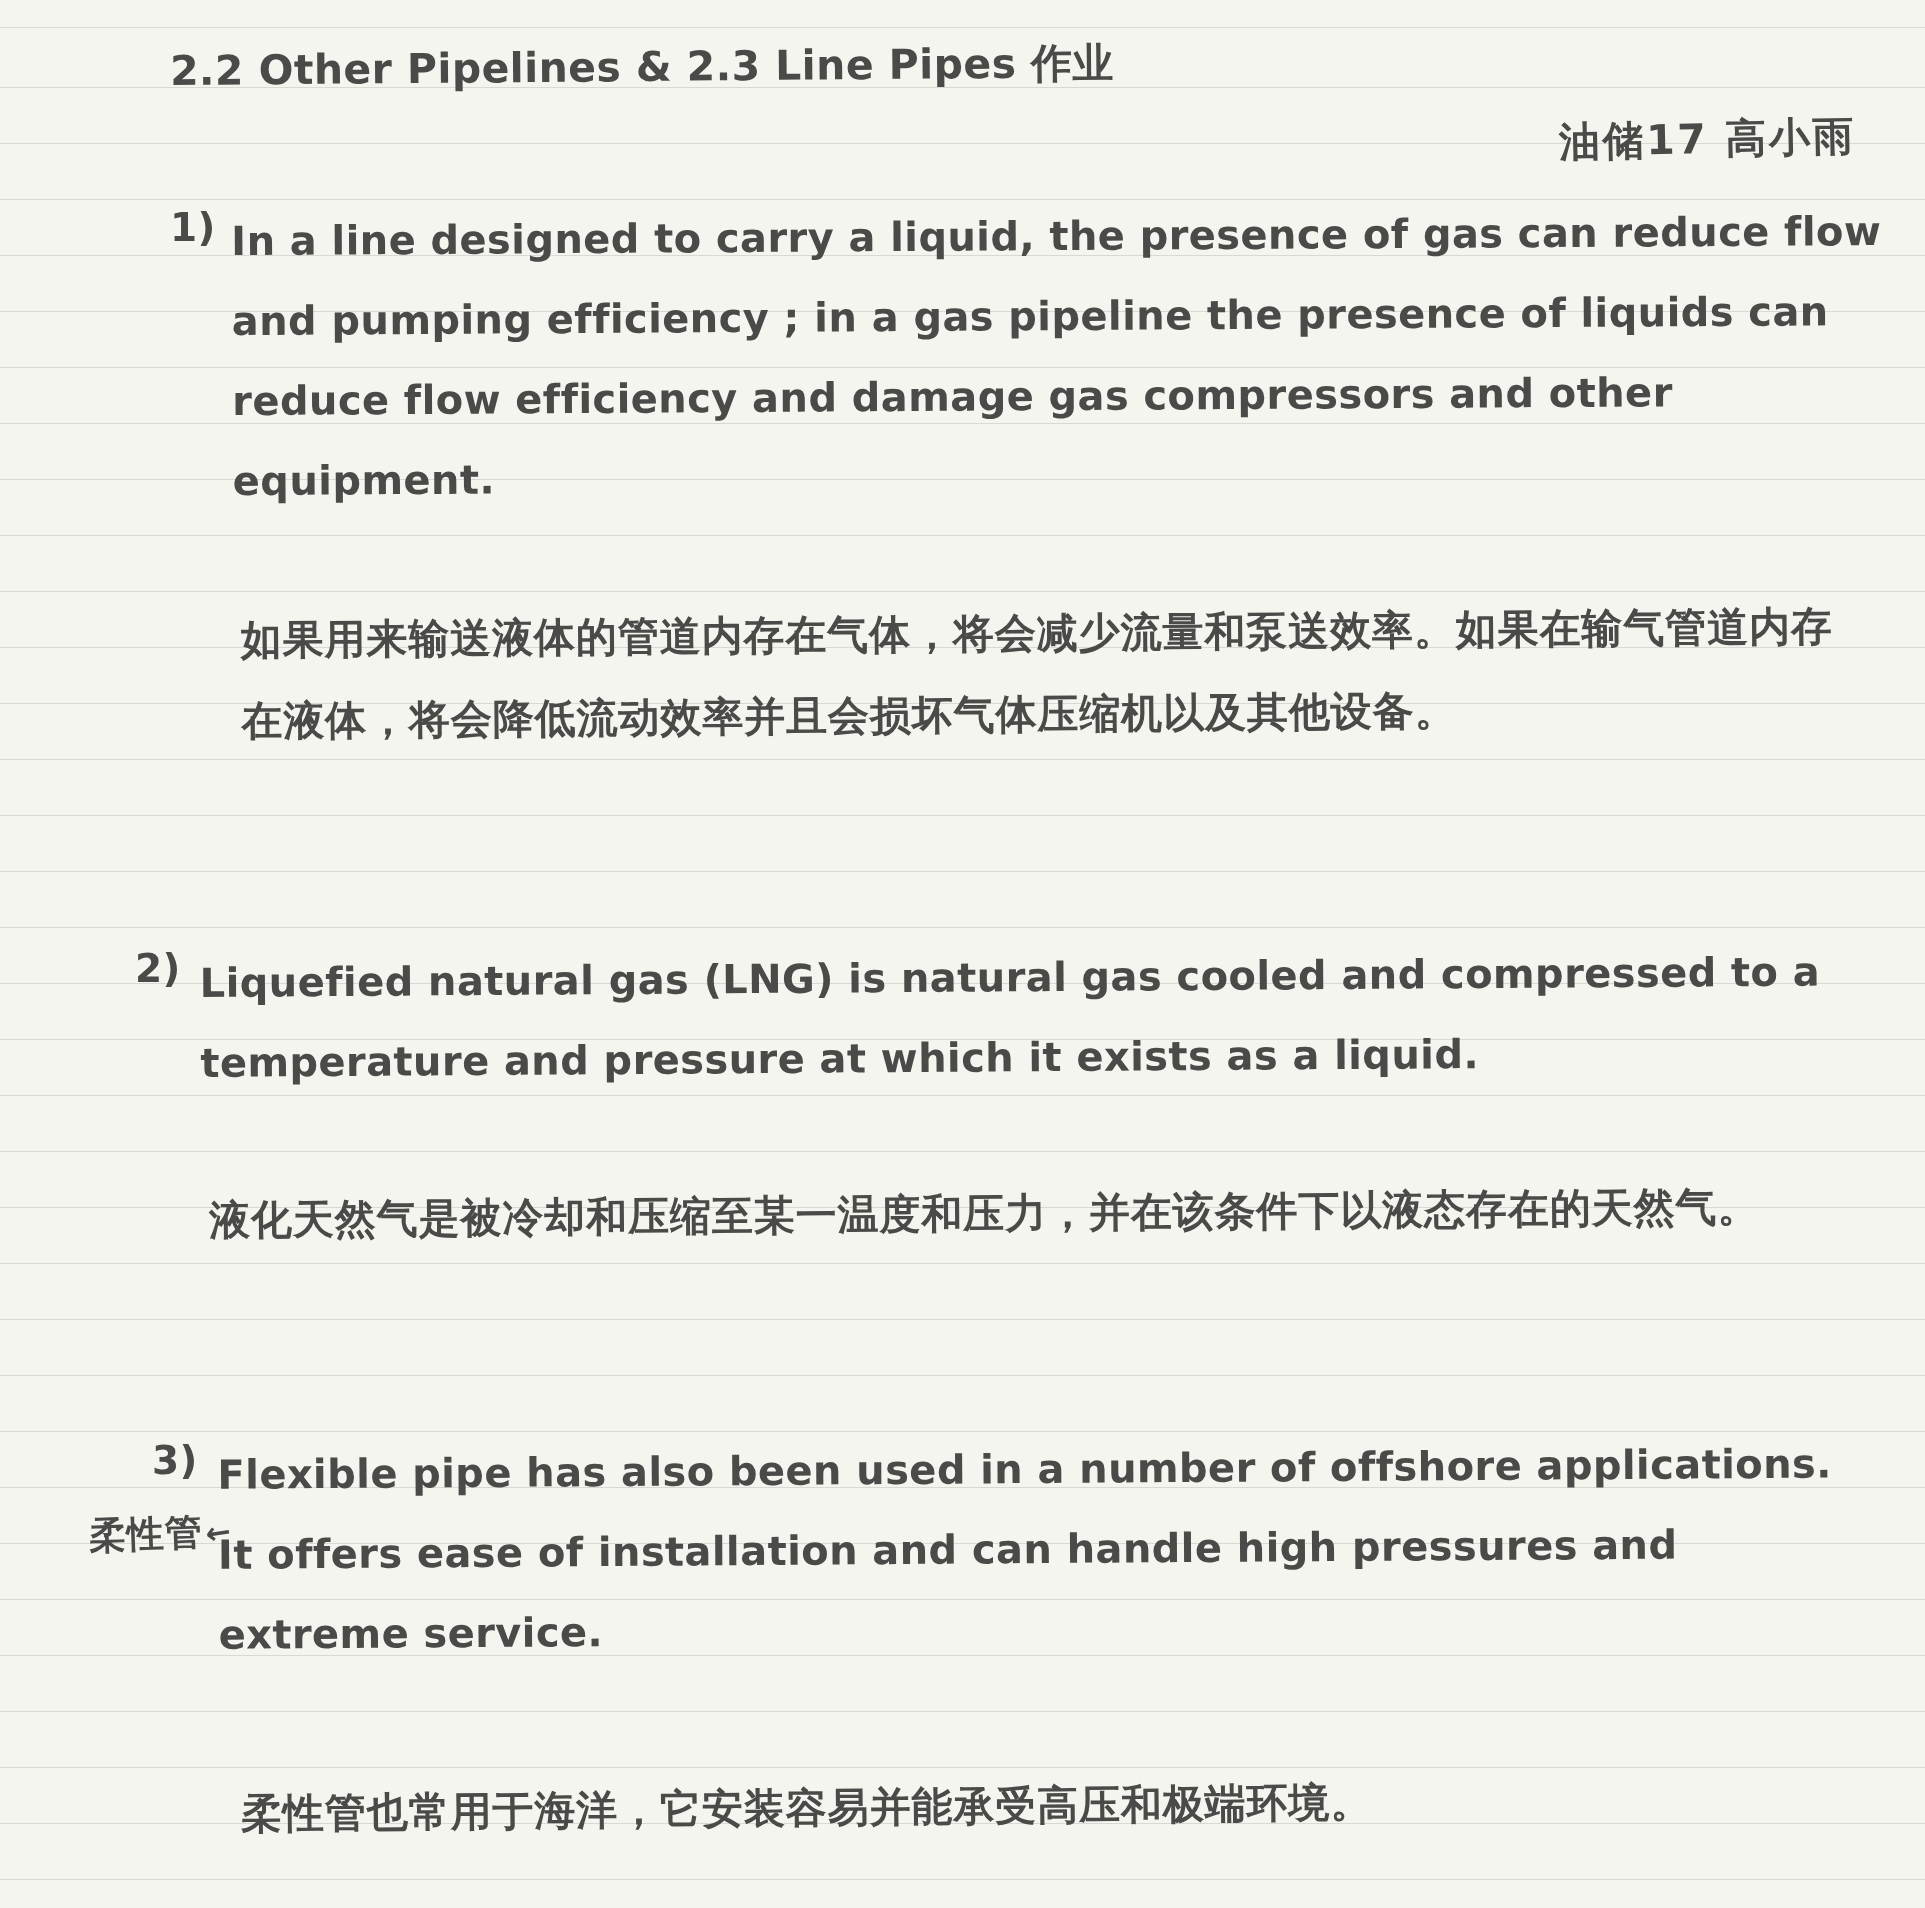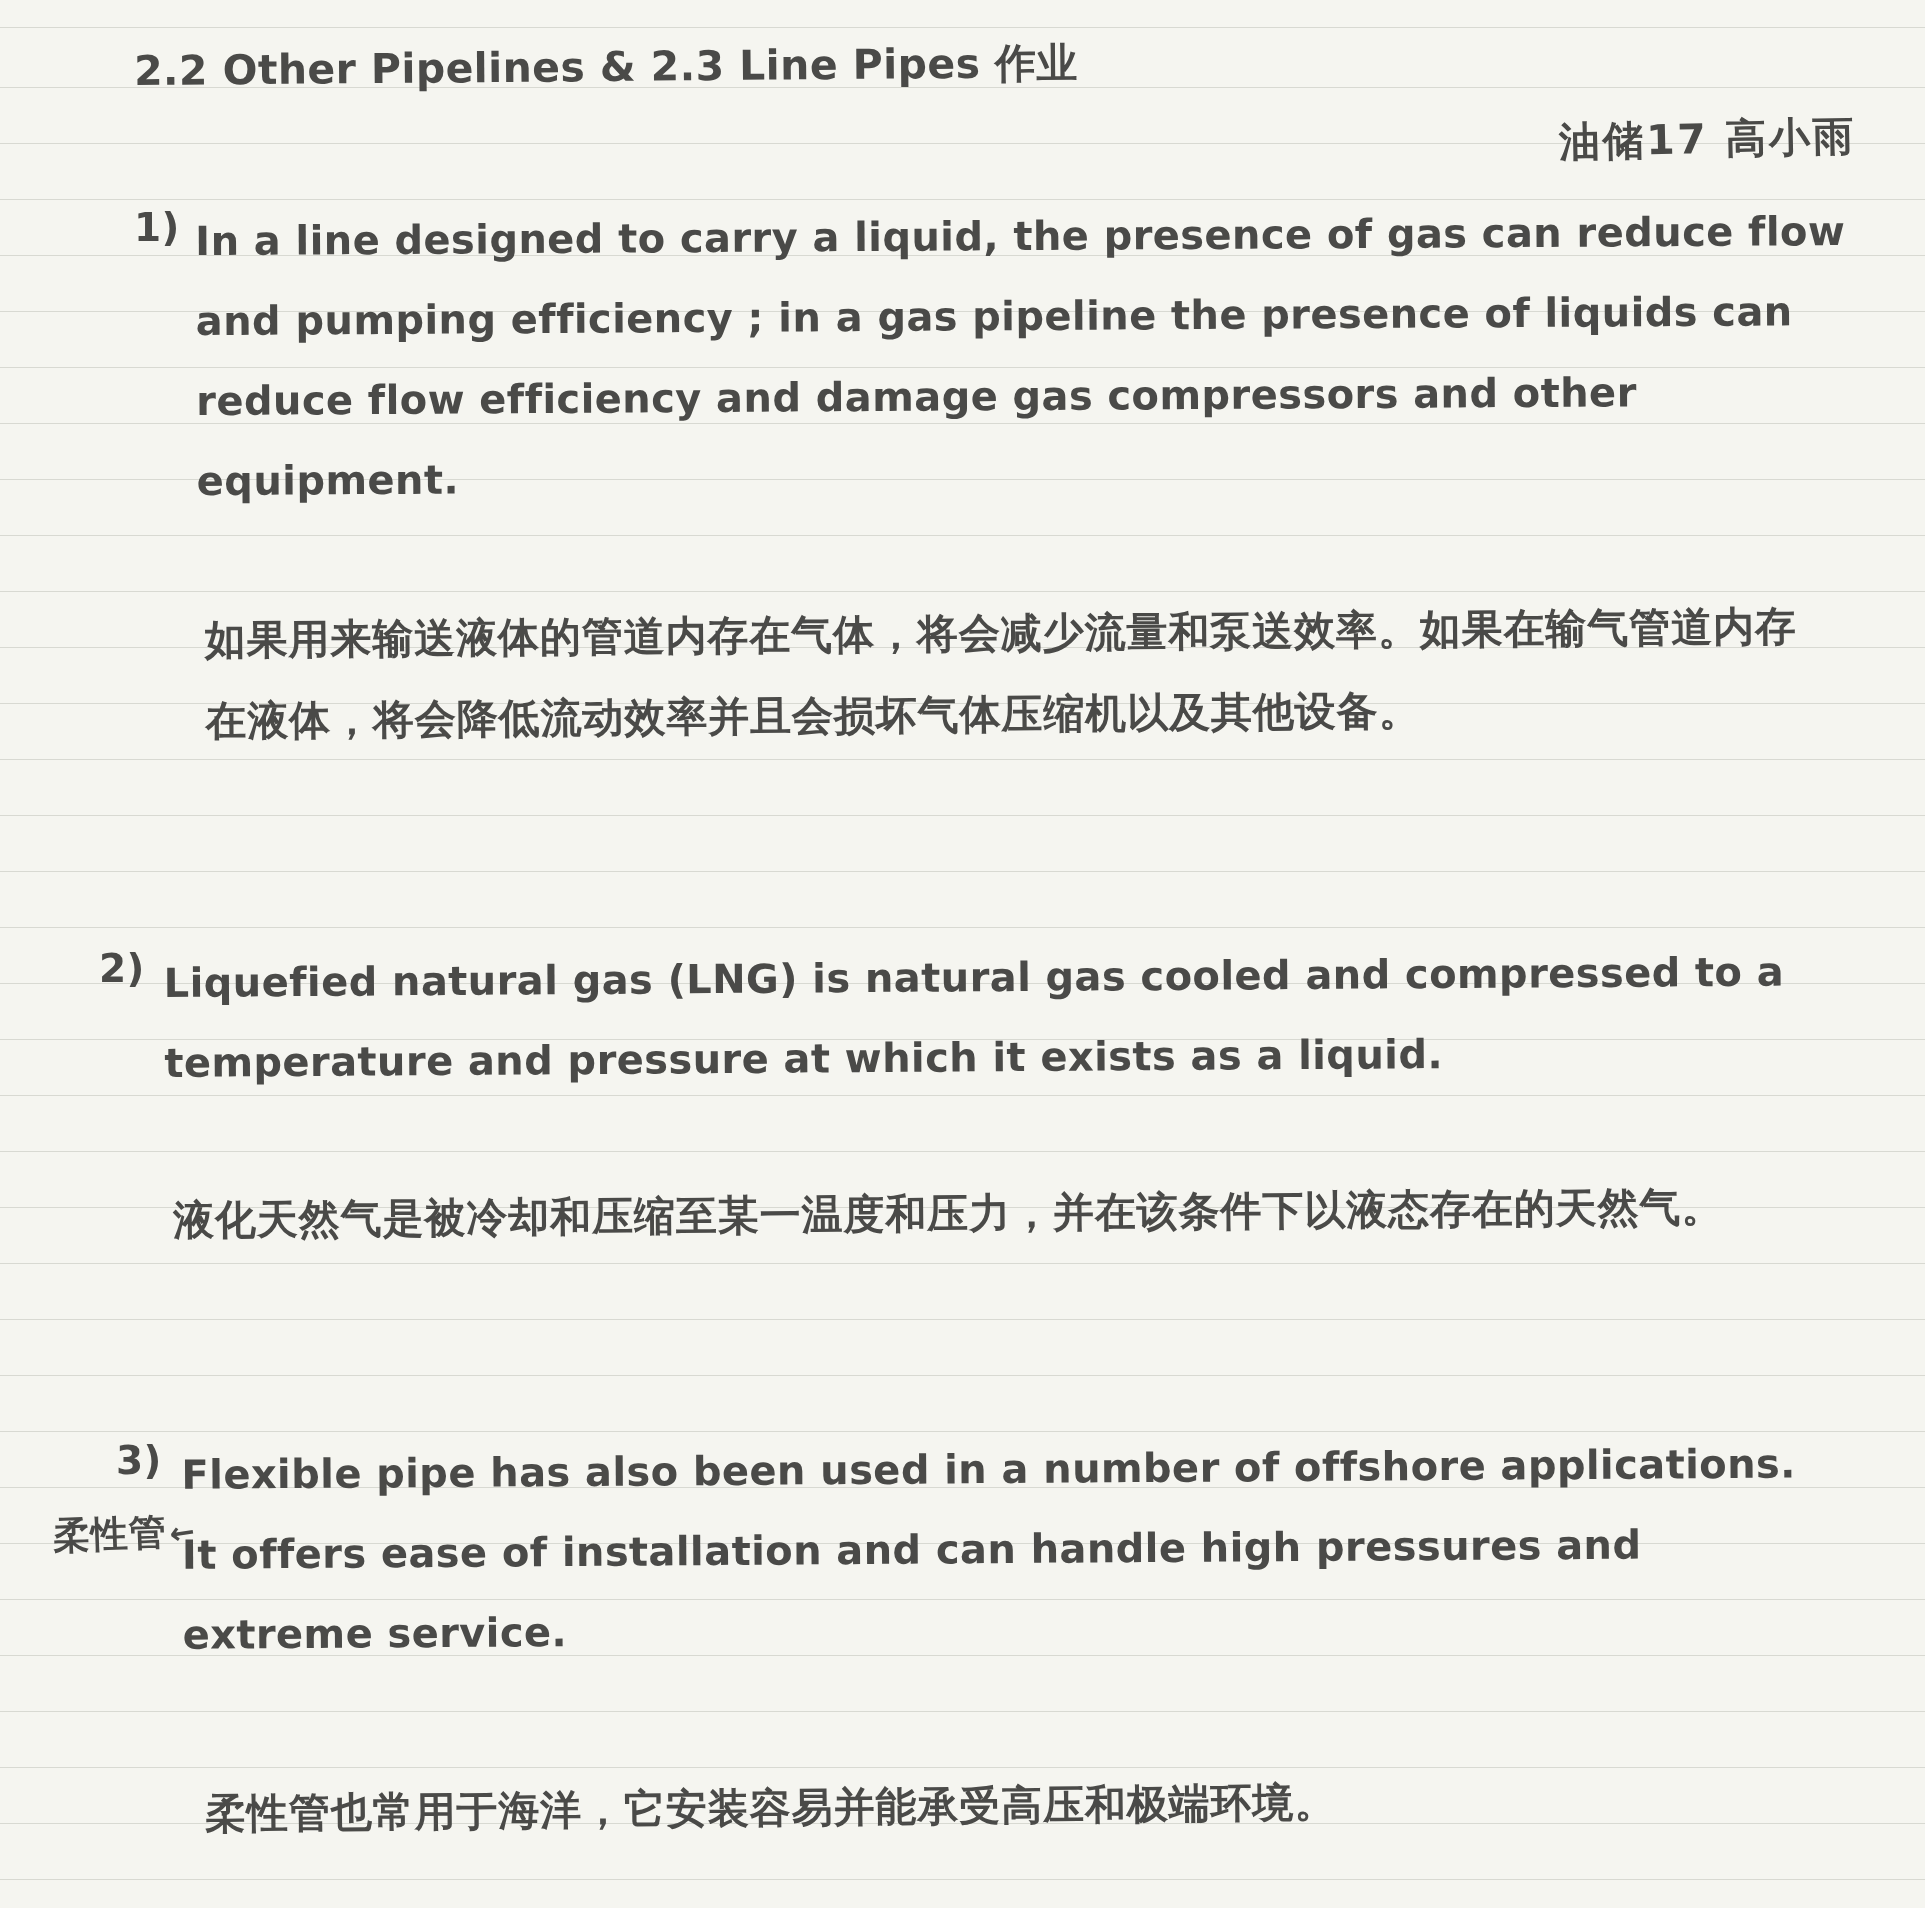--- a/index.html
+++ b/index.html
@@ -26,20 +26,21 @@
       #d8d9d2 55px,
       #d8d9d2 56px
     );
     background-position: 0 32px;
     pointer-events: none;
   }
   .content {
     position: absolute;
     inset: 0;
     padding: 9px;
+    margin-left: 36px;
   }
   .hw {
     color: #4a4a48;
     font-family: "DejaVu Sans", sans-serif;
     font-weight: 600;
     letter-spacing: 0.4px;
     line-height: 1.62;
   }
   .cn {
     color: #4a4a48;

